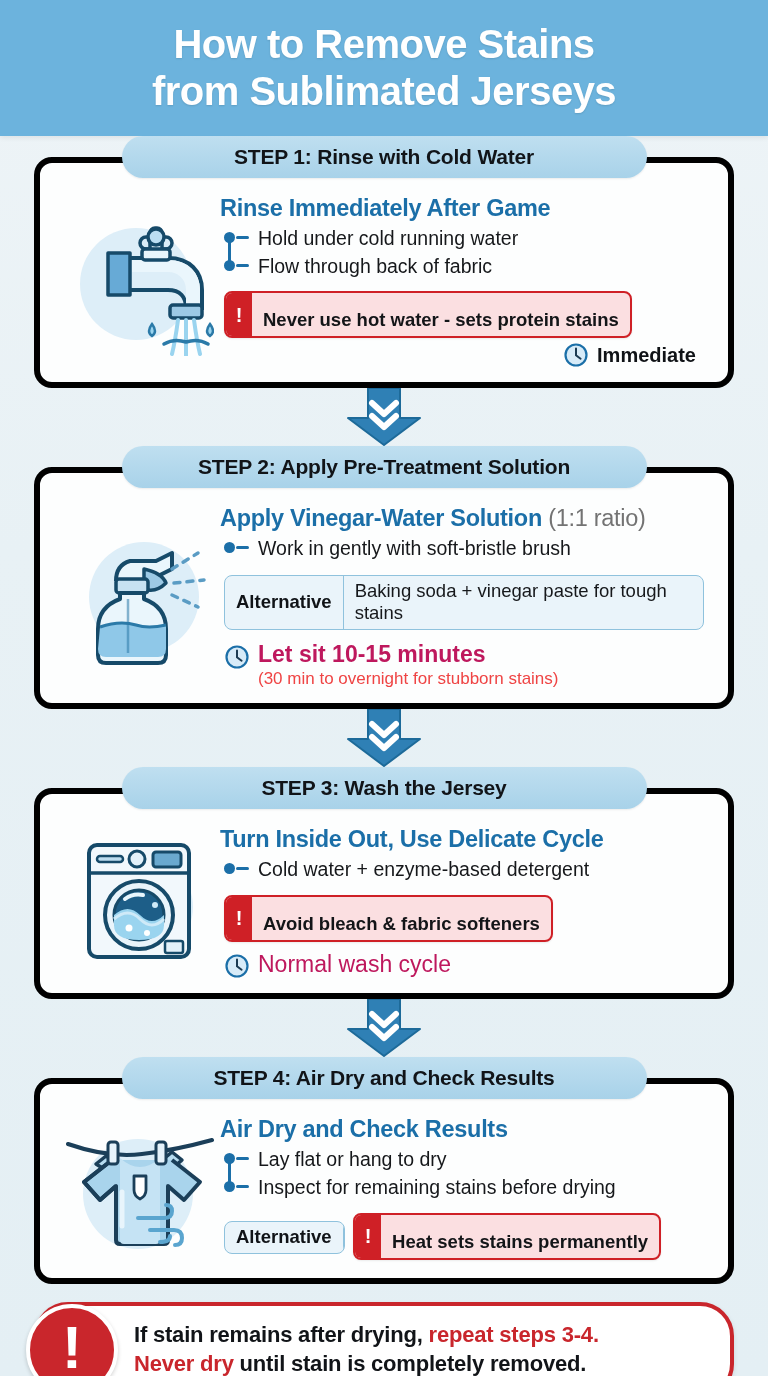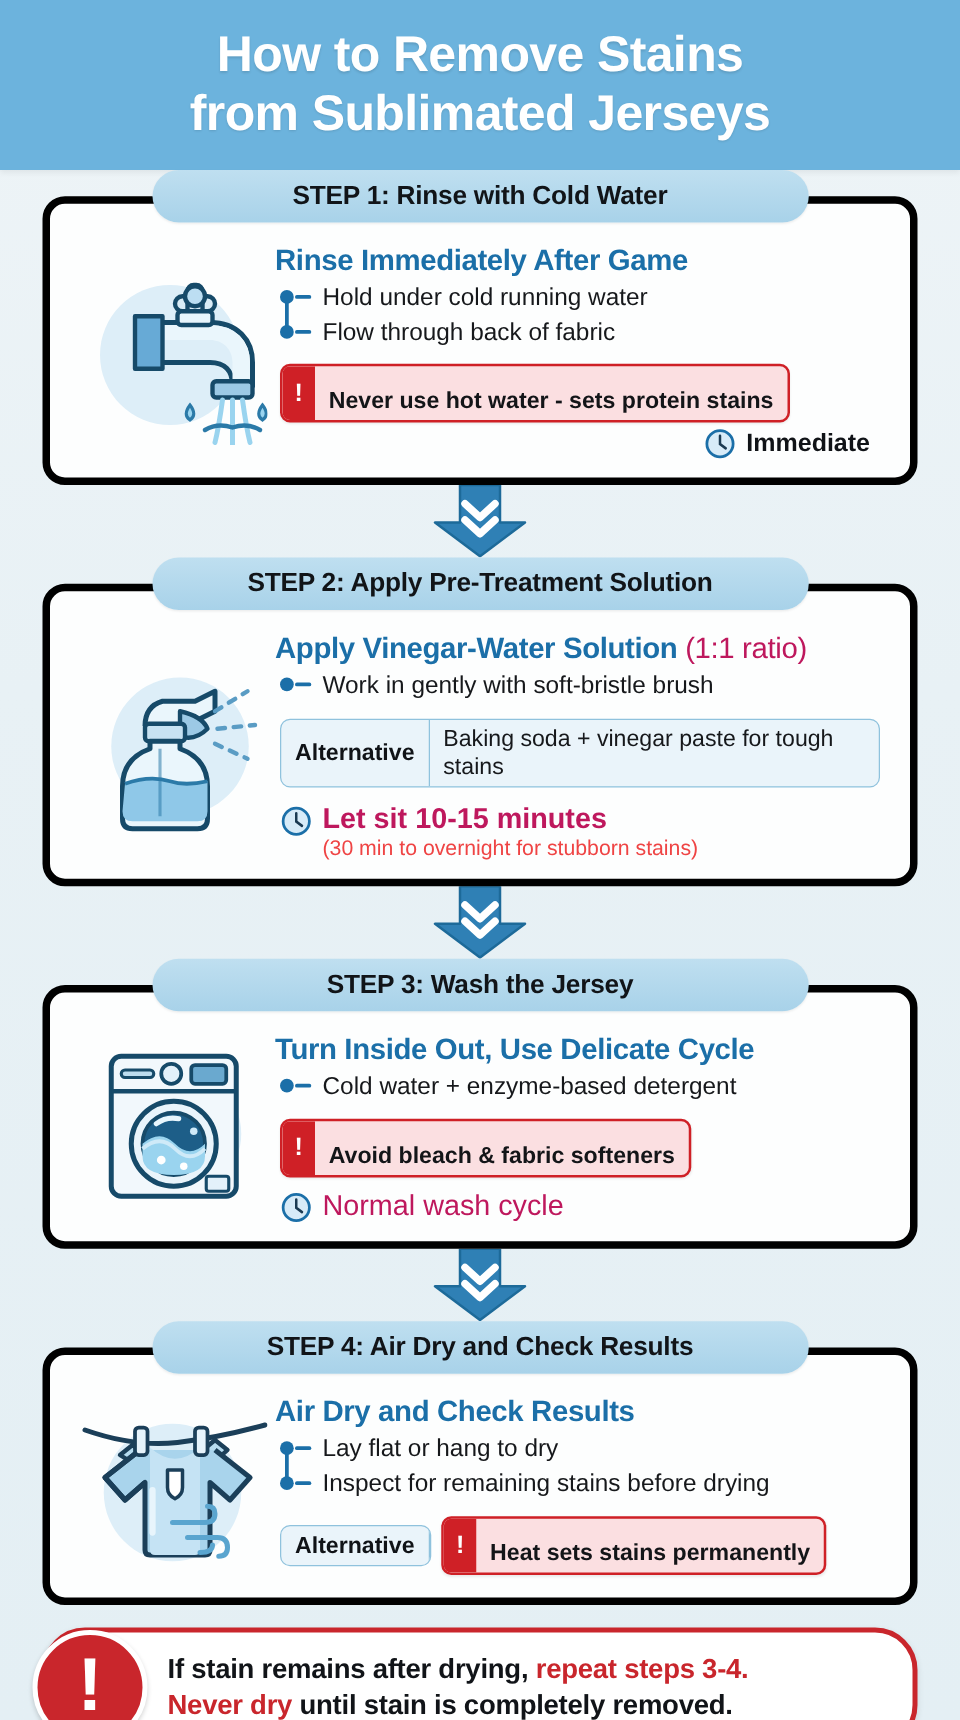--- a/index.html
+++ b/index.html
@@ -78,21 +78,21 @@
   .body-col { flex: 1; padding-right: 6px; padding-top: 2px; }
 
   .head-line {
     font-size: 23.5px;
     font-weight: bold;
     color: #1b6fa8;
     letter-spacing: -0.3px;
     line-height: 1.15;
     margin-bottom: 3px;
   }
-  .head-line .suffix { color: #be185d; font-weight: normal; }
+  .head-line .suffix { color: #737373; font-weight: normal; }
 
   
   .bullets { position: relative; padding-left: 34px; margin: 2px 0 6px 4px; }
   .bullets .rail {
     position: absolute; left: 4px; top: 11px; bottom: 14px;
     width: 3px; background: #1b6fa8; border-radius: 2px;
   }
   .bullet { position: relative; font-size: 19.5px; color: #16181b; line-height: 1.42; }
   .bullet .dot {
     position: absolute; left: -34px; top: 7px;

